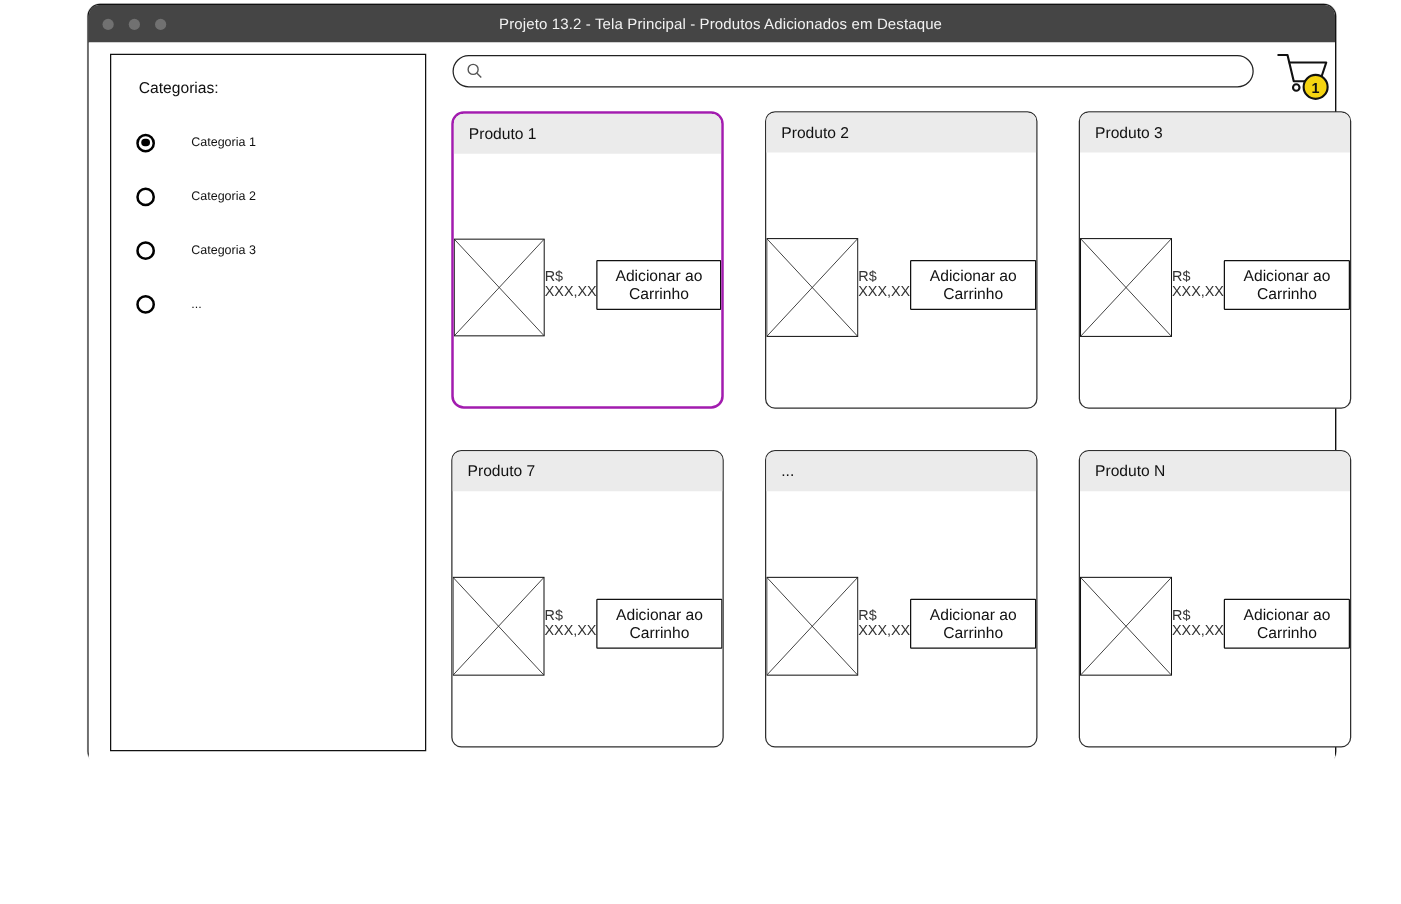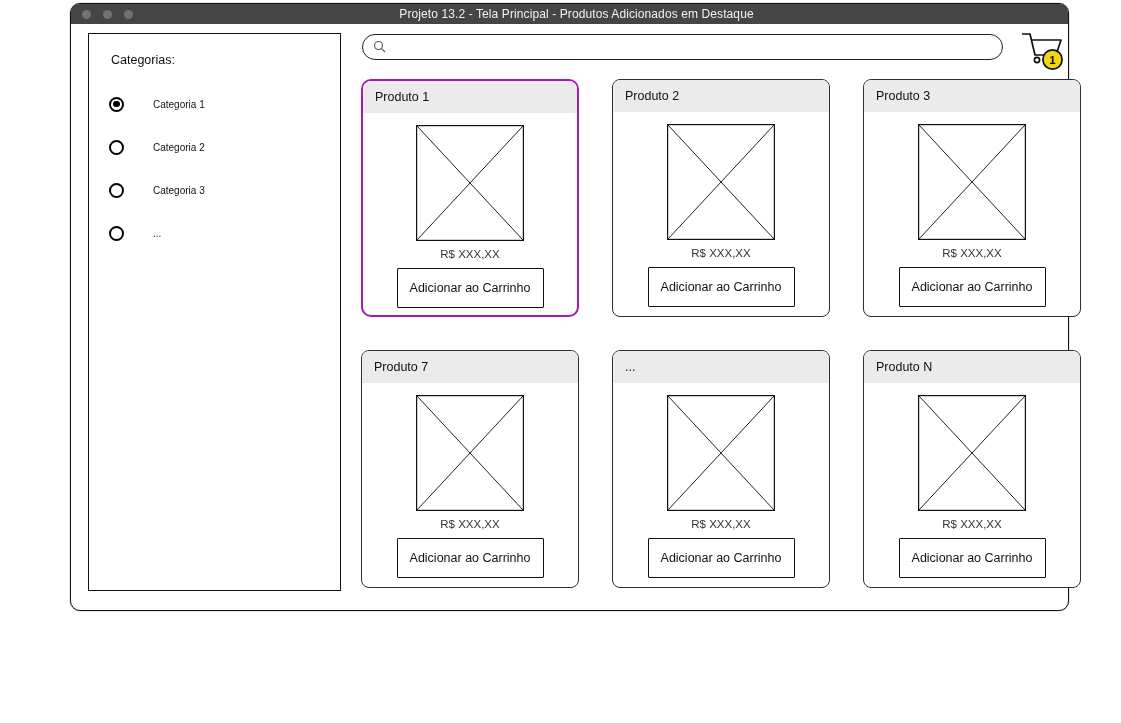--- a/index.html
+++ b/index.html
@@ -11,21 +11,21 @@
   }
   *{box-sizing:border-box;margin:0;padding:0;}
   html,body{width:1121px;height:723px;background:#ffffff;
     font-family:"Liberation Sans","DejaVu Sans",sans-serif;color:#1a1a1a;}
   .window{
     position:absolute;left:70px;top:3px;width:999px;height:608px;
     border:1.5px solid #111;border-radius:10px;background:#fff;
     box-shadow:0 0 0 0.5px rgba(0,0,0,.2);
   }
   .titlebar{
-    position:relative;height:20px;background:var(--titlebar);
+    position:relative;height:30px;background:var(--titlebar);
     border-radius:8px 8px 0 0;display:flex;align-items:center;justify-content:center;padding-left:14px;
   }
   .dots{position:absolute;left:11px;top:0;height:100%;display:flex;align-items:center;gap:12px;}
   .dot{width:9px;height:9px;border-radius:50%;background:#717171;}
   .title{color:#f2f2f2;font-size:12px;letter-spacing:.1px;}
   .window-body{position:relative;height:calc(100% - 26px);background:#fff;border-radius:0 0 9px 9px;}
 
   
   .sidebar{position:absolute;left:17px;top:9px;width:253px;height:558px;border:1.3px solid #111;background:#fff;}
   .sidebar-heading{margin:19px 0 0 22px;font-size:12.5px;color:#111;}
@@ -47,21 +47,21 @@
   .cart{position:absolute;left:948px;top:2px;width:46px;height:46px;cursor:pointer;}
 
   
   .grid{position:absolute;left:290px;top:55px;display:grid;
     grid-template-columns:repeat(3,218px);grid-auto-rows:238px;column-gap:20px;row-gap:35px;gap:33px;}
   .card{border:1.3px solid #2f2f2f;border-radius:8px;background:#fff;overflow:hidden;
     display:flex;flex-direction:column;}
   .card.on{border:2.6px solid var(--accent);border-radius:10px;}
   .card-header{height:32px;background:var(--header-bg);display:flex;align-items:center;
     padding-left:12px;font-size:12.5px;color:#111;flex:0 0 auto;}
-  .card-body{flex:1;display:flex;flex-direction:column;align-items:center;}
+  .card-body{flex:1;display:flex;flex-direction:row;align-items:center;}
   .placeholder{margin-top:12px;}
   .price{margin-top:7px;font-size:11.5px;color:#333;}
   .add-btn{margin-top:8px;width:147px;height:40px;border:1.3px solid #111;background:#fff;
     font-size:12.5px;font-family:inherit;color:#111;cursor:pointer;border-radius:1px;}
 </style>
 </head>
 <body>
 
 <div class="window">
   <div class="titlebar">

